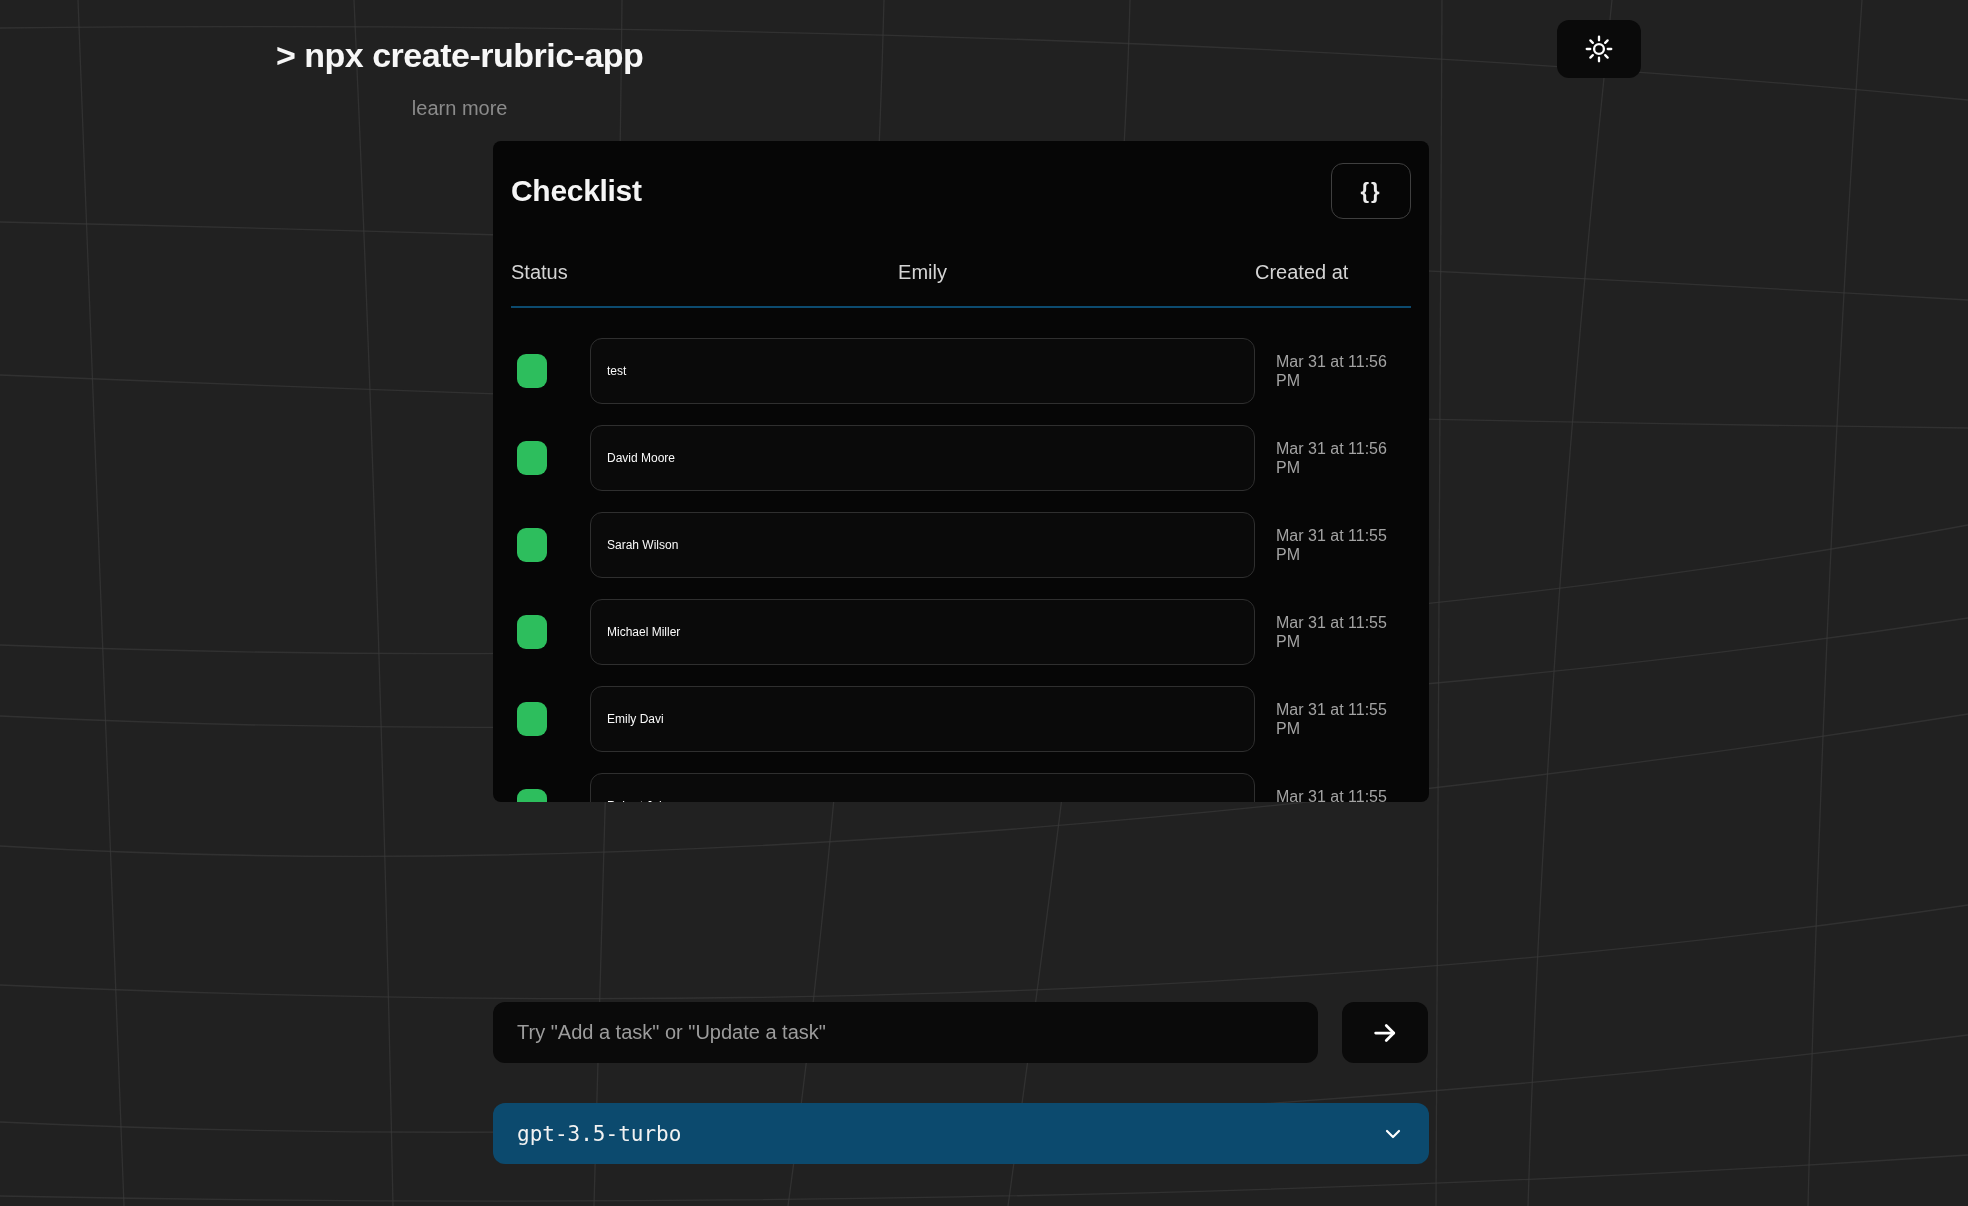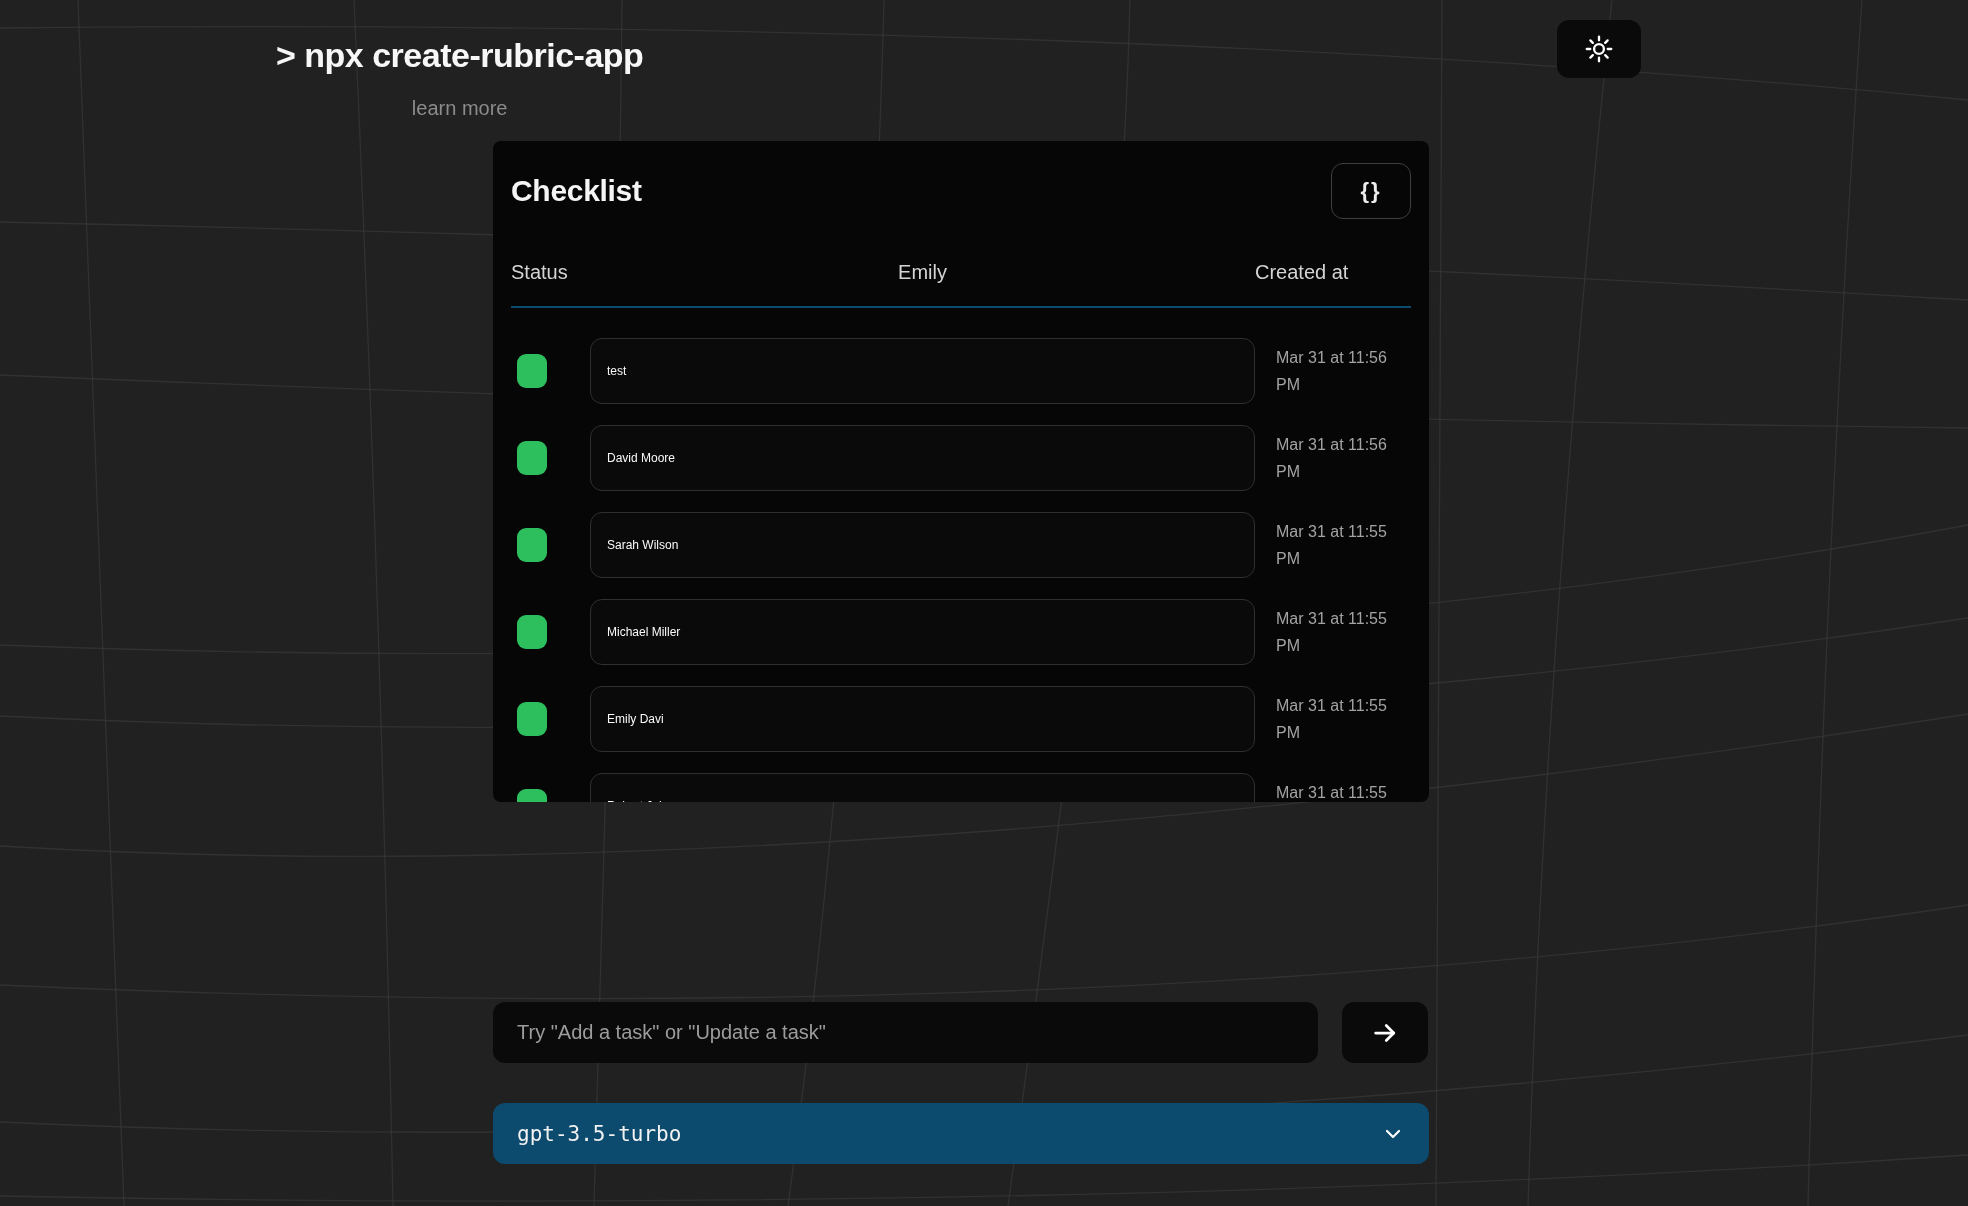--- a/index.html
+++ b/index.html
@@ -71,21 +71,21 @@
     border: none; border-radius: 9px; cursor: pointer;
   }
   .task-input {
     width: 665px; height: 66px;
     background: #0a0a0a; border: 1.5px solid #2f2f2f; border-radius: 12px;
     color: #fafafa; font-size: 12px; font-family: "Liberation Sans", sans-serif;
     padding: 0 16px; outline: none;
   }
   .created {
     margin-left: 21px; width: 132px;
-    color: #a3a3a3; font-size: 16px; line-height: 27px;
+    color: #a3a3a3; font-size: 16px; line-height: 19px;
   }
 
   
   .composer-input {
     position: absolute; left: 493px; top: 1002px; width: 825px; height: 61px;
     background: #0a0a0a; border: none; border-radius: 12px;
     color: #f0f0f0; font-size: 20px; font-family: "Liberation Sans", sans-serif;
     padding: 0 24px; outline: none;
   }
   .composer-input::placeholder { color: #9c9c9c; }

